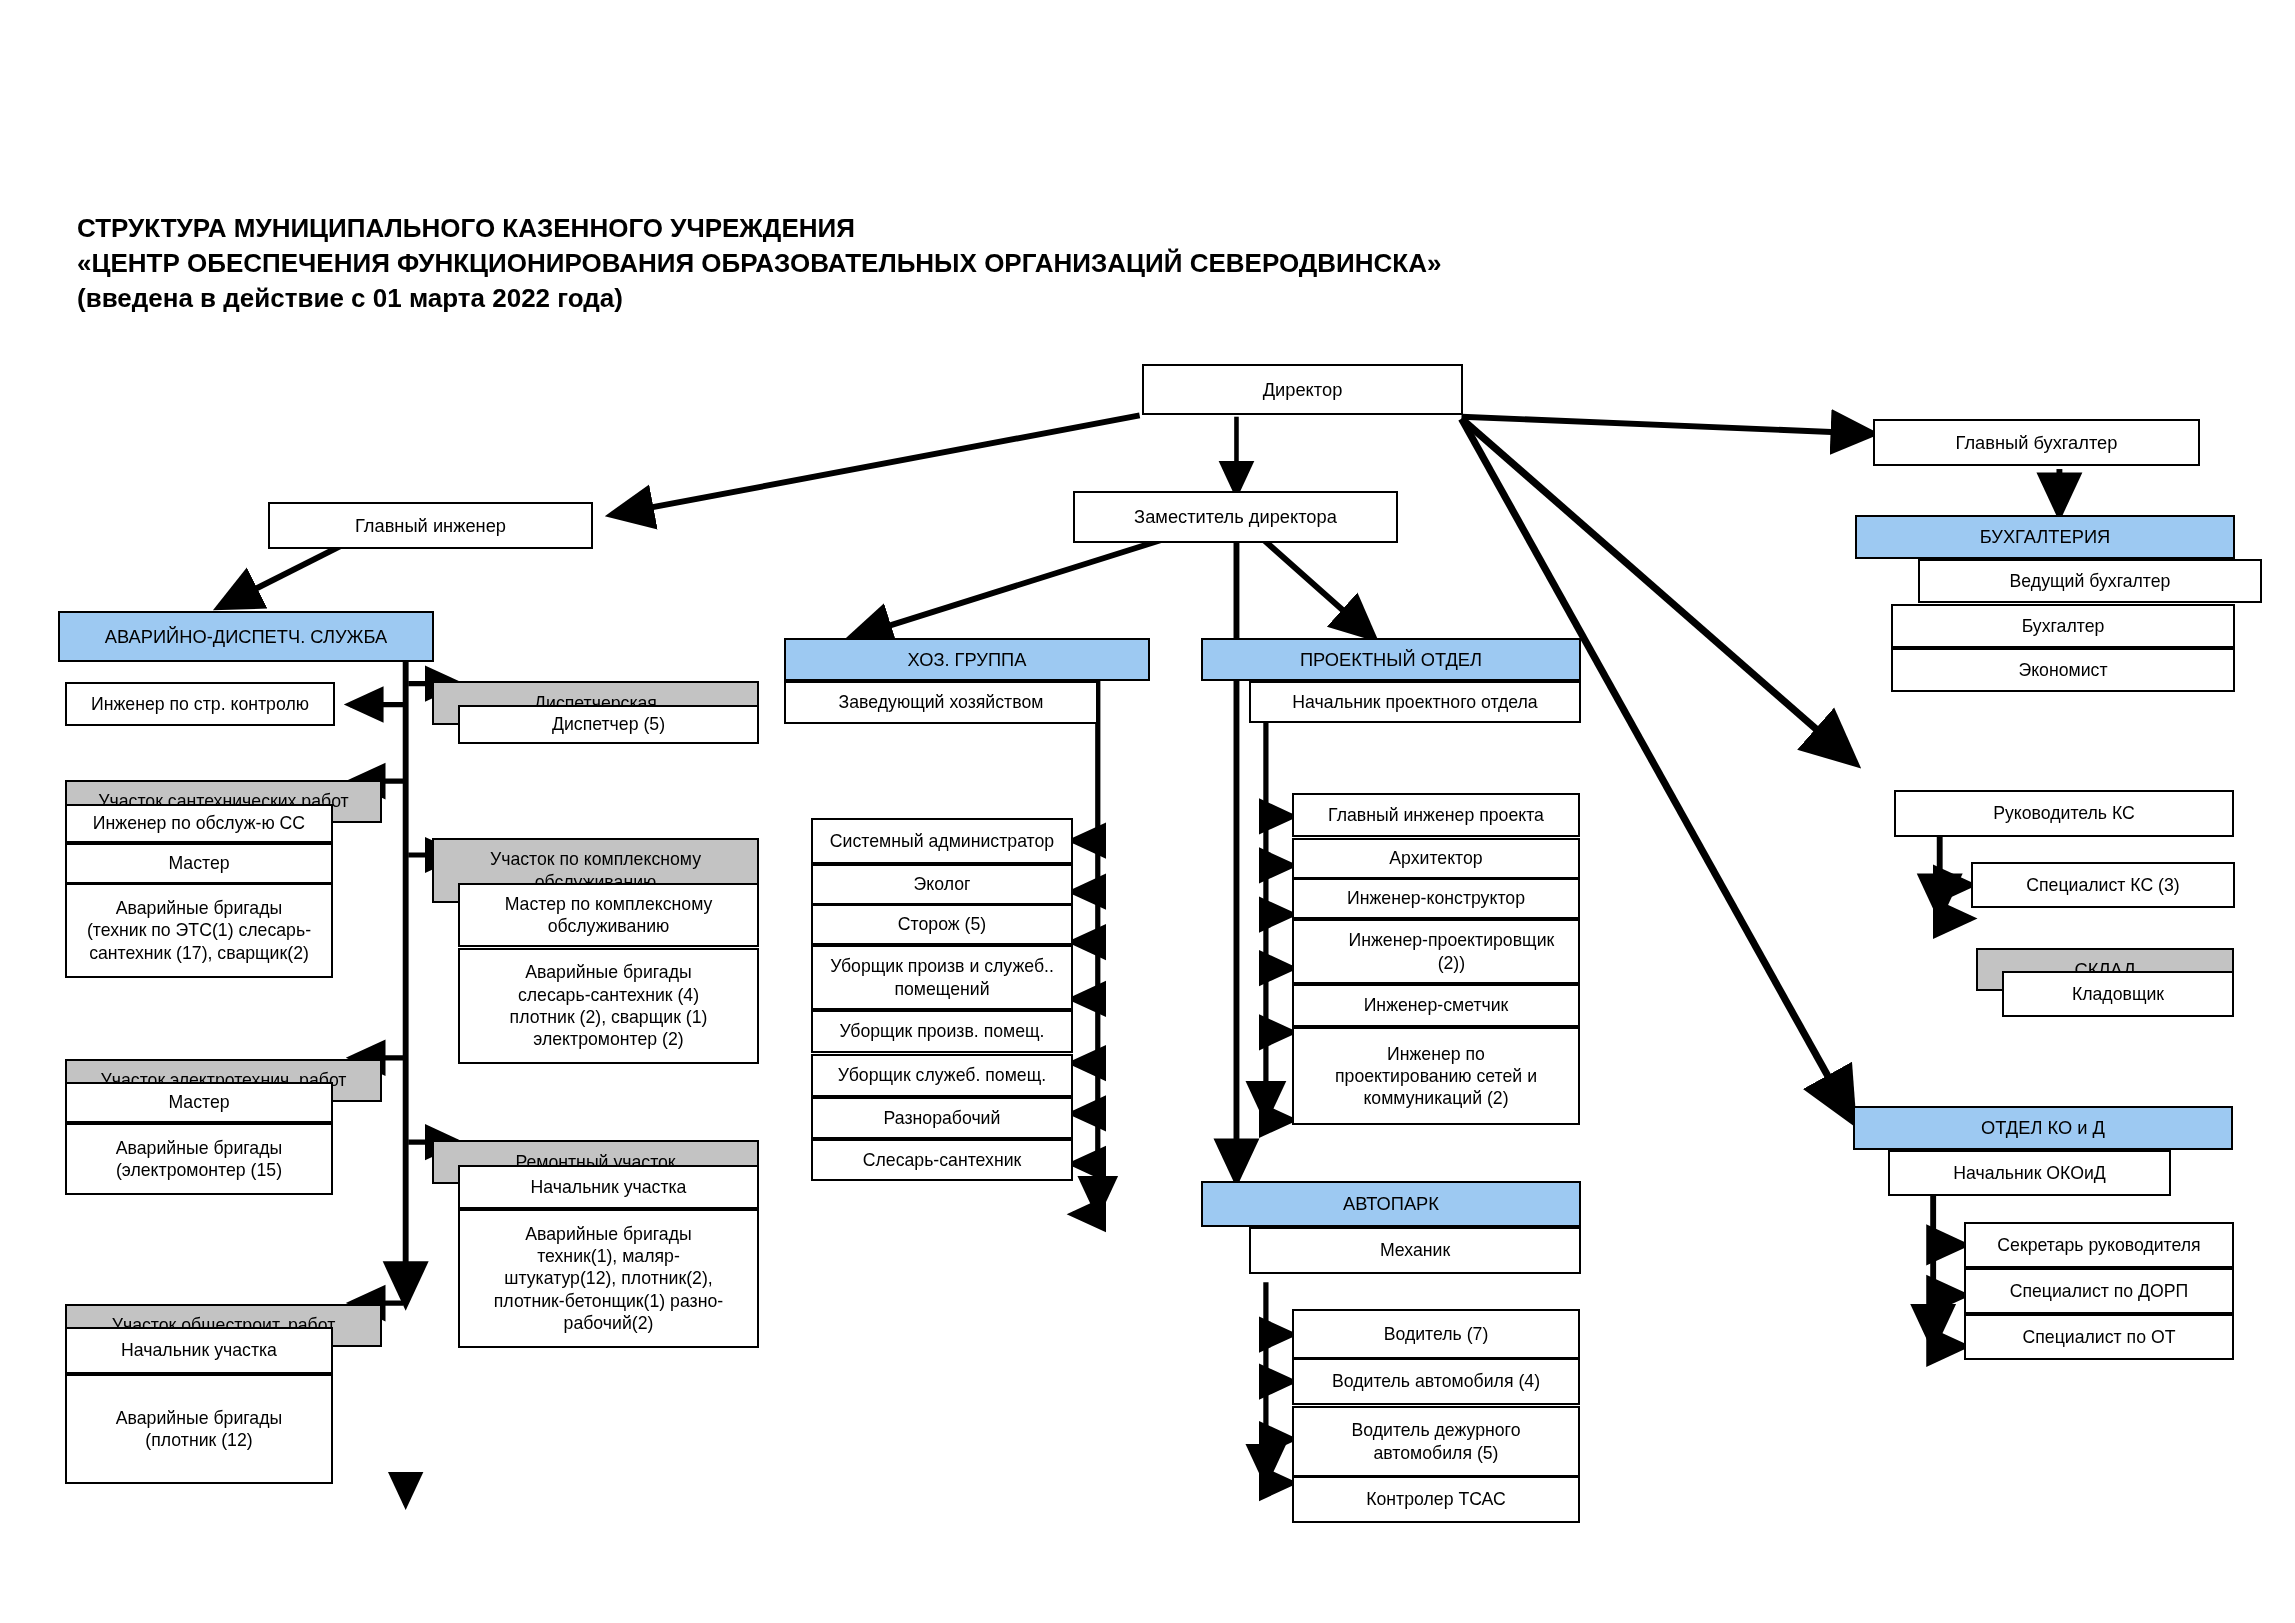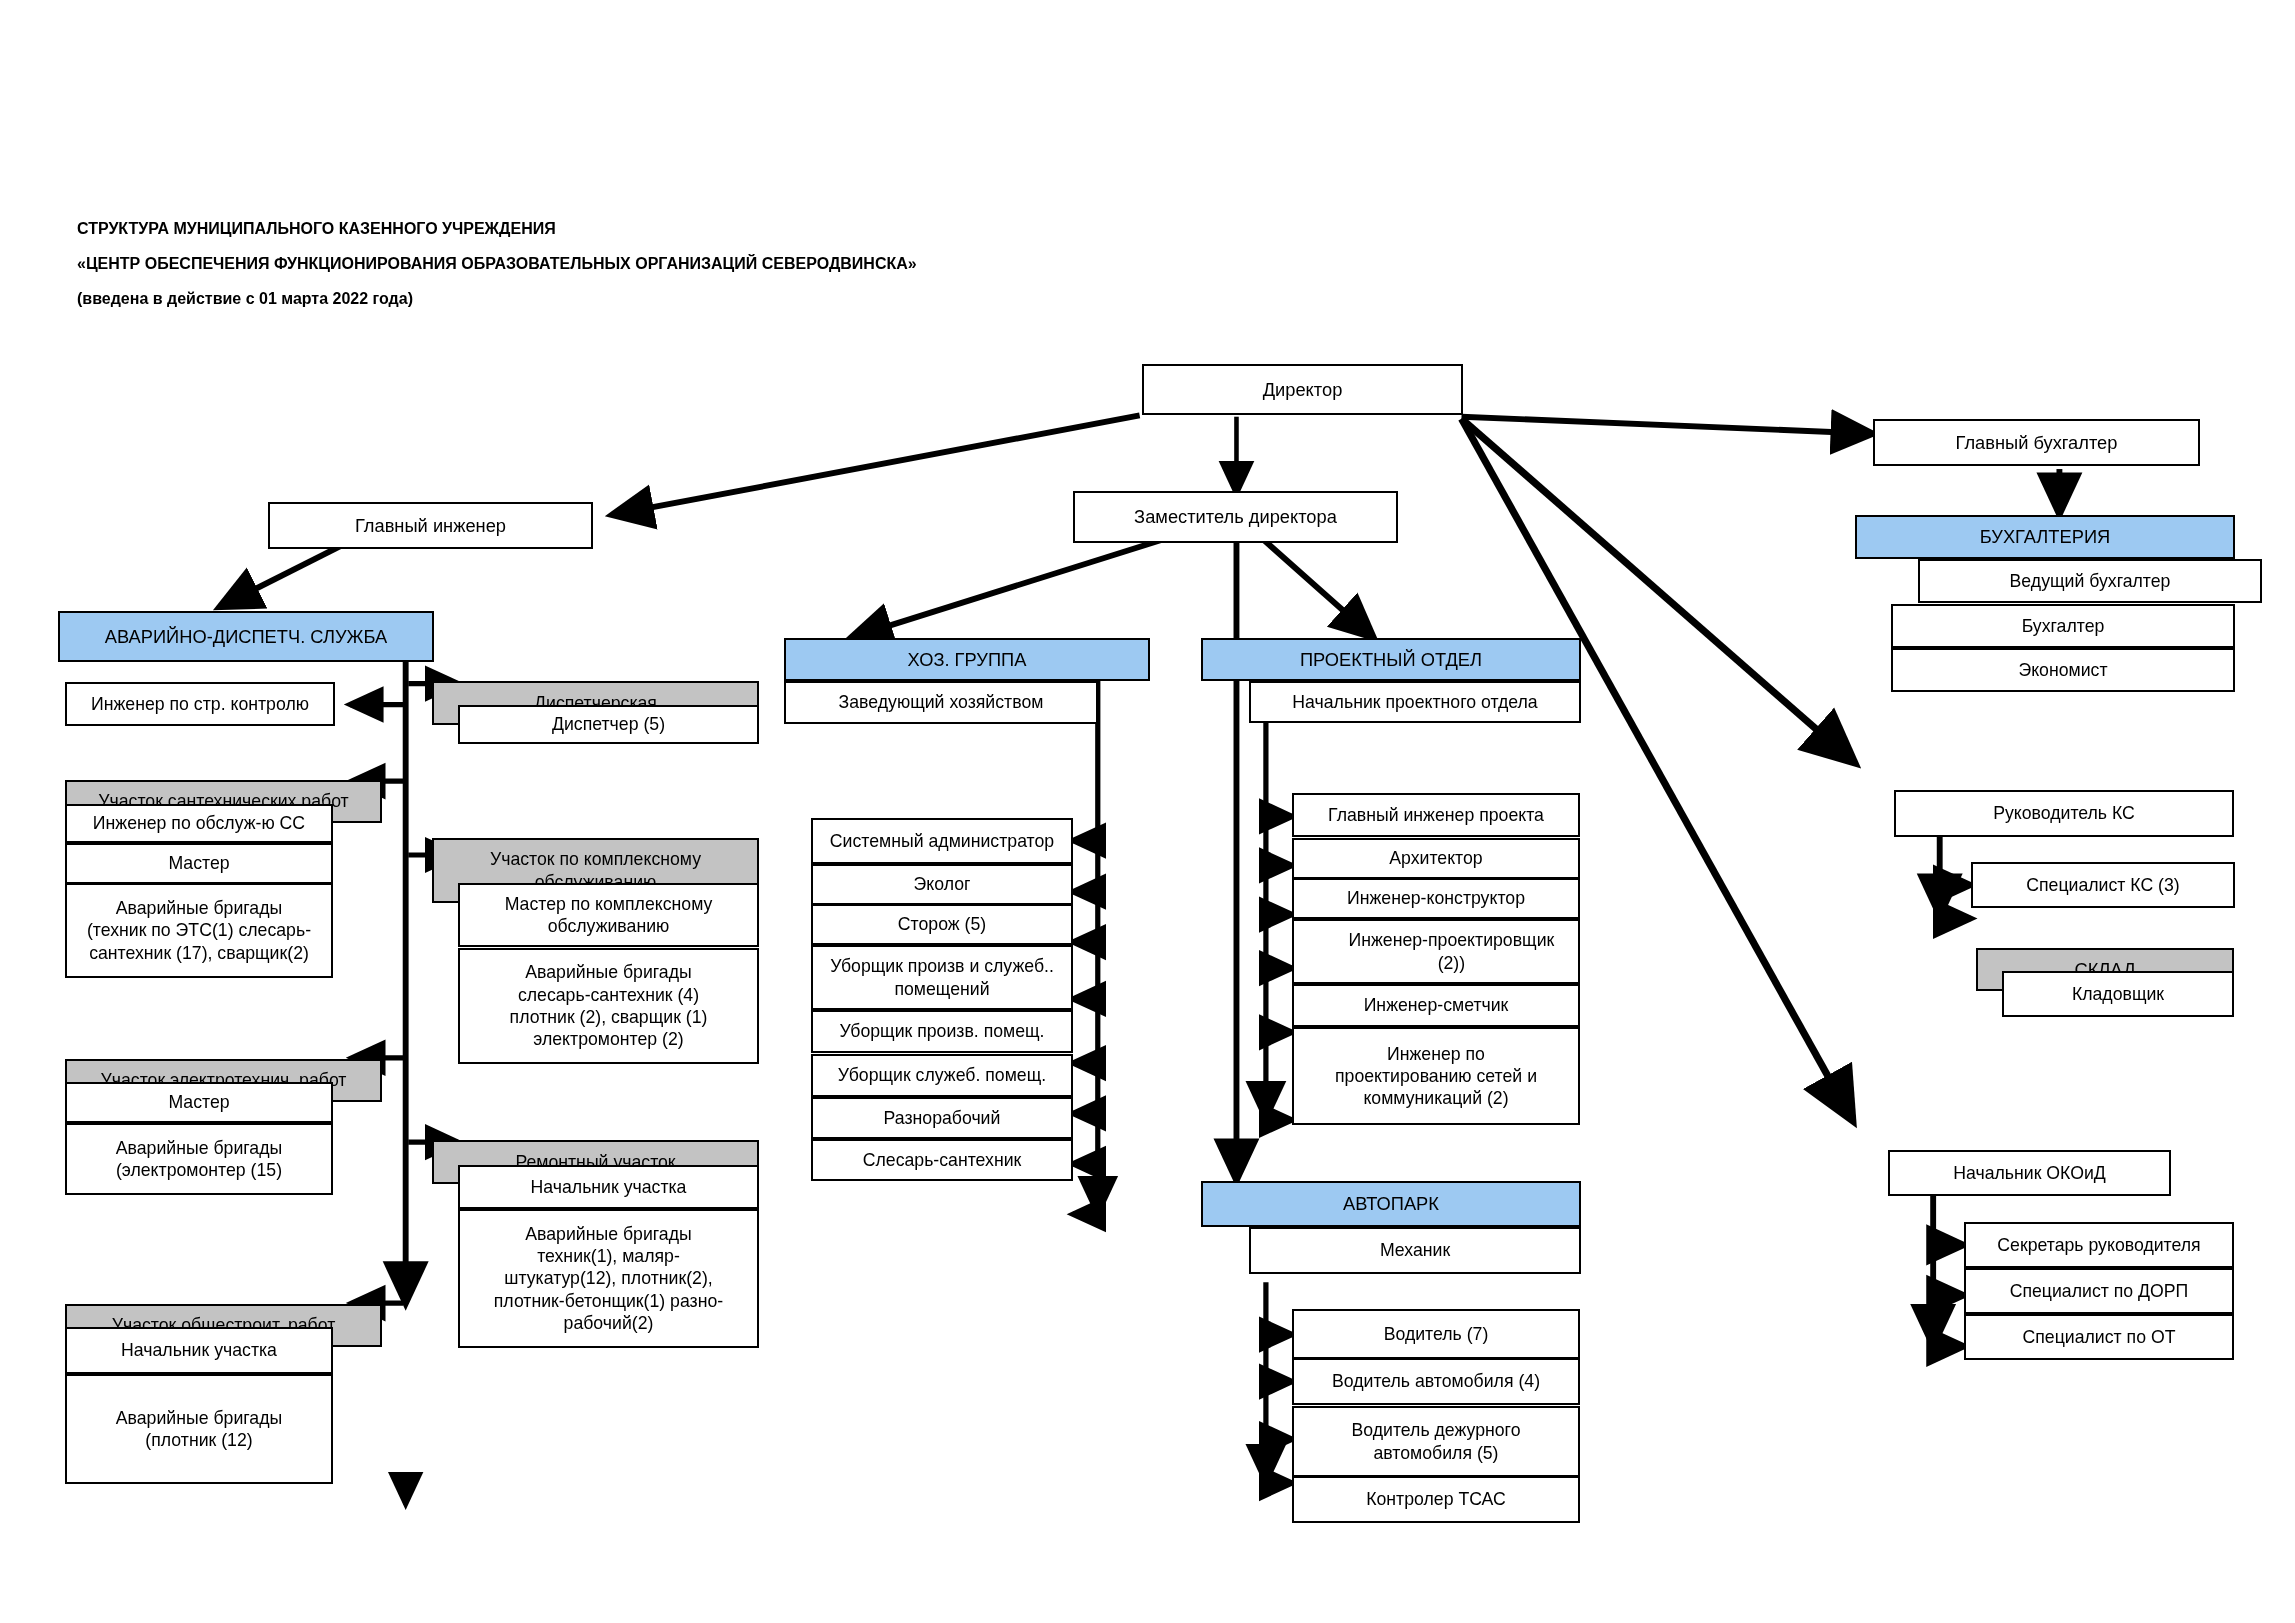--- a/index.html
+++ b/index.html
@@ -1,21 +1,21 @@
 <!DOCTYPE html>
 <html lang="ru" style="font-size:10.5px"><head>
 <meta charset="utf-8">
 <style>
   html,body{margin:0;padding:0;background:#ffffff;}
   body{font-family:"Liberation Sans","DejaVu Sans",sans-serif;}
   #page{position:relative;width:2295px;height:1623px;background:#fff;overflow:hidden;}
 
   
   #title{position:absolute;left:77px;top:211px;width:1505px;}
-  #title .tline{font-weight:bold;font-size:16px;color:#000;letter-spacing:0px;line-height:35px;white-space:nowrap;}
+  #title .tline{font-weight:bold;font-size:26px;color:#000;letter-spacing:0px;line-height:35px;white-space:nowrap;}
 
   
   .bx{position:absolute;box-sizing:border-box;border:2px solid #000;background:#fff;
       display:flex;align-items:center;justify-content:center;text-align:center;
       font-size:17.7px;color:#000;line-height:1.26;padding:1.3px 5.2px;}
   .bx.blue{background:#9DC9F2;}
   .bx.gray{background:#C3C3C3;margin-top:20px;}
   .bx.b4{border-width:2.6px;}
   .bx.t{font-size:18.3px;}
 
@@ -201,19 +201,20 @@
   <div class="bx b4" style="left:1891px;top:559px;width:344px;height:44px;margin-left:27px;">Ведущий  бухгалтер</div>
   <div class="bx b4" style="left:1891px;top:604px;width:344px;height:44px;">Бухгалтер</div>
   <div class="bx b4" style="left:1891px;top:648px;width:344px;height:44px;">Экономист</div>
 
   <div class="bx b4" style="left:1894px;top:790px;width:340px;height:47px;">Руководитель КС</div>
   <div class="bx b4" style="left:1971px;top:862px;width:264px;height:46px;">Специалист КС (3)</div>
 
   <div class="bx b4 gray t" style="left:1976px;top:928px;width:258px;height:43px;">СКЛАД</div>
   <div class="bx b4" style="left:2002px;top:971px;width:232px;height:46px;">Кладовщик</div>
 
+  <div class="bx b4 blue t" style="left:1853px;top:1106px;width:380px;height:44px;">ОТДЕЛ  КО и Д</div>
   <div class="bx b4" style="left:1888px;top:1150px;width:283px;height:46px;text-align:right;">Начальник ОКОиД</div>
   <div class="bx b4" style="left:1964px;top:1222px;width:270px;height:46px;">Секретарь руководителя</div>
   <div class="bx b4" style="left:1964px;top:1268px;width:270px;height:46px;">Специалист по ДОРП</div>
   <div class="bx b4" style="left:1964px;top:1314px;width:270px;height:46px;">Специалист по ОТ</div>
 
 </div>
 
 
 </body></html>

